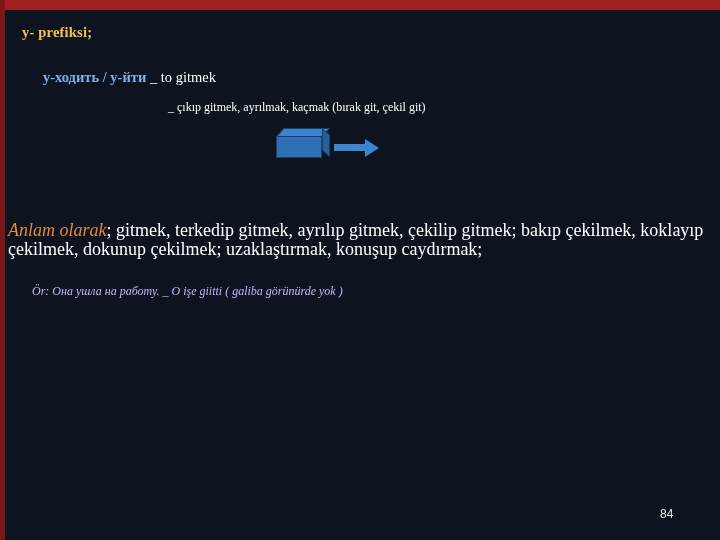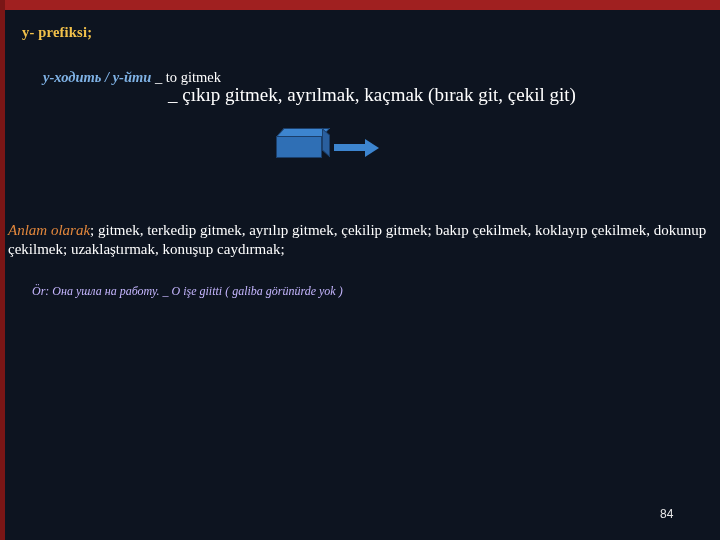--- a/index.html
+++ b/index.html
@@ -50,27 +50,26 @@
     position: absolute;
     left: 43px;
     top: 69px;
     font-size: 14.5px;
     color: #ffffff;
     white-space: nowrap;
   }
   .line-1 .bold-blue {
     color: #7fb2e5;
     font-weight: bold;
-    font-style: italic;
   }
   .line-2 {
     position: absolute;
     left: 168px;
-    top: 84px;
-    font-size: 19px;
+    top: 100px;
+    font-size: 12px;
     color: #ffffff;
     white-space: nowrap;
   }
   .line-3 {
     position: absolute;
     left: 92px;
     top: 114px;
     font-size: 14.5px;
     color: #ffffff;
     white-space: nowrap;
@@ -141,21 +140,21 @@
     height: 0;
     border-top: 9px solid transparent;
     border-bottom: 9px solid transparent;
     border-left: 14px solid #3d85cf;
   }
   .para-anlam {
     position: absolute;
     left: 8px;
     top: 221px;
     width: 700px;
-    font-size: 15px;
+    font-size: 18px;
     color: #ffffff;
     line-height: 19px;
   }
   .para-anlam .label {
     color: #e2873c;
     font-style: italic;
   }
   .or-line {
     position: absolute;
     left: 32px;

